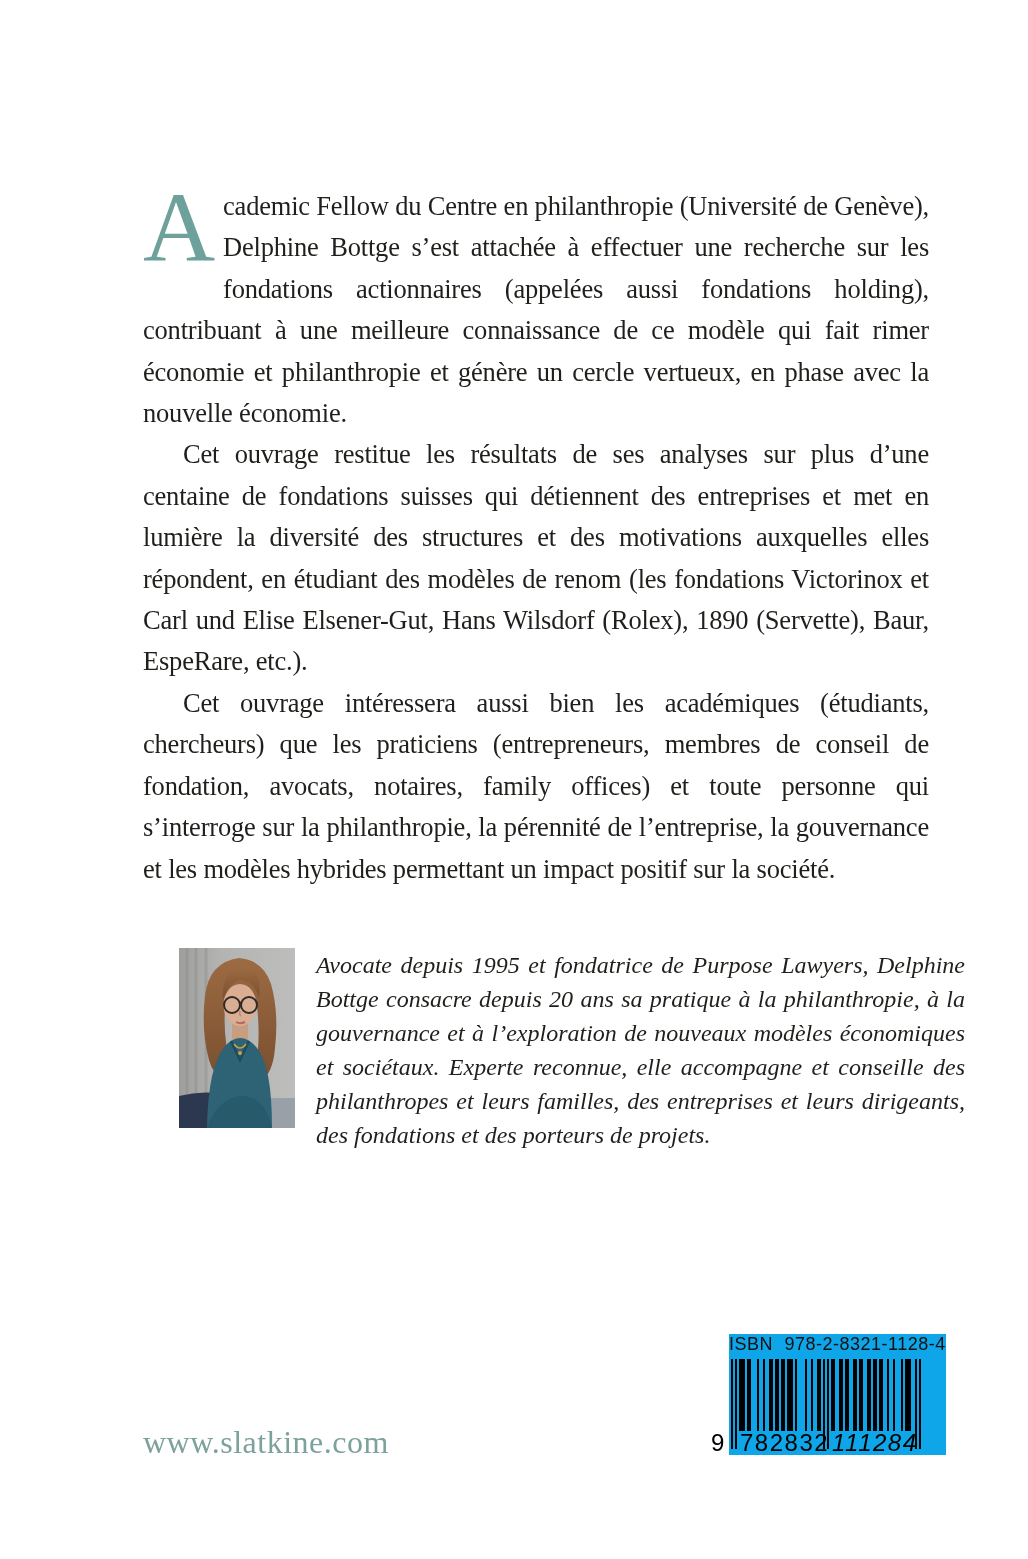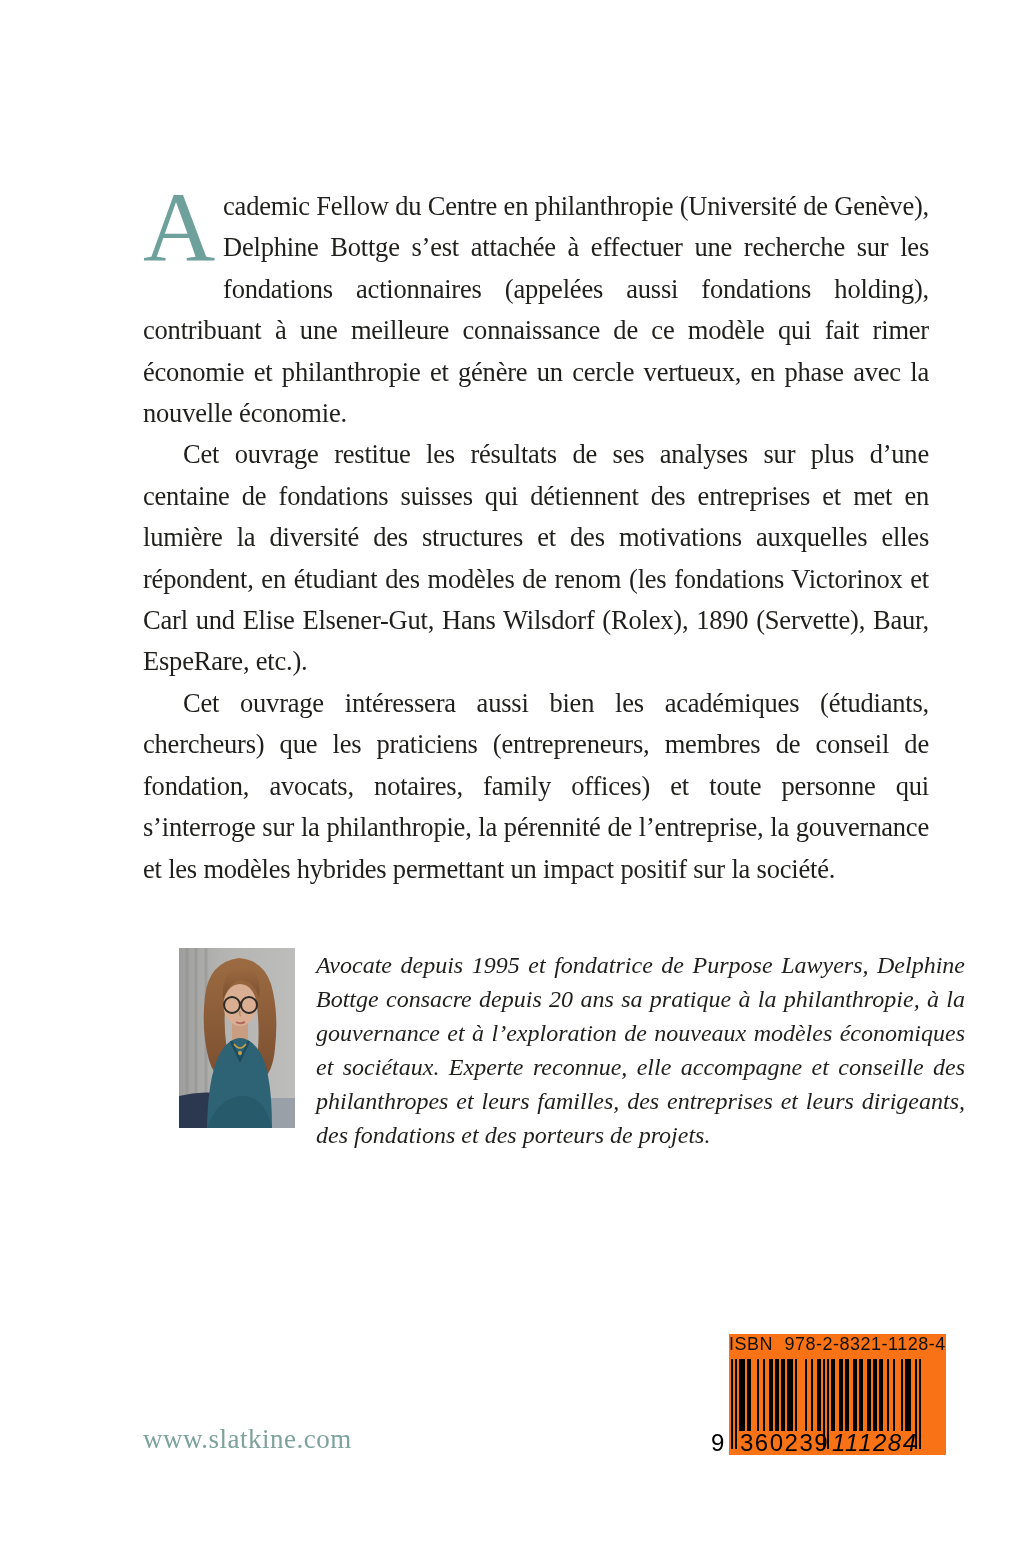--- a/index.html
+++ b/index.html
@@ -61,29 +61,29 @@
     line-height: 34px;
     color: #1f201c;
     text-align: justify;
   }
 
   
   .website {
     position: absolute;
     left: 143px;
     top: 1424px;
-    font-size: 27px;
+    font-size: 32px;
     color: #7da19c;
     letter-spacing: 0.5px;
   }
   .barcode-block {
     position: absolute;
     left: 729px;
     top: 1334px;
-    background: #f97316;
+    background: #0ea5e9;
   }
   .isbn-label {
     font-family: "Liberation Sans", "DejaVu Sans", sans-serif;
     font-size: 18px;
     letter-spacing: 0.5px;
     word-spacing: 6px;
     color: #111111;
     white-space: nowrap;
     margin: 0 0 4px 0;
   }
@@ -252,18 +252,18 @@
           <div class="bc-m on"></div>
           <div class="bc-m on"></div>
           <div class="bc-m on"></div>
           <div class="bc-m"></div>
           <div class="bc-m"></div>
           <div class="bc-m on guard"></div>
           <div class="bc-m guard"></div>
           <div class="bc-m on guard"></div>
         </div>
       <span class="bc-digit lead">9</span>
-      <span class="bc-digit g1">360239</span>
+      <span class="bc-digit g1">782832</span>
       <span class="bc-digit g2">111284</span>
     </div>
   </div>
 
 </div>
 
 </body></html>

